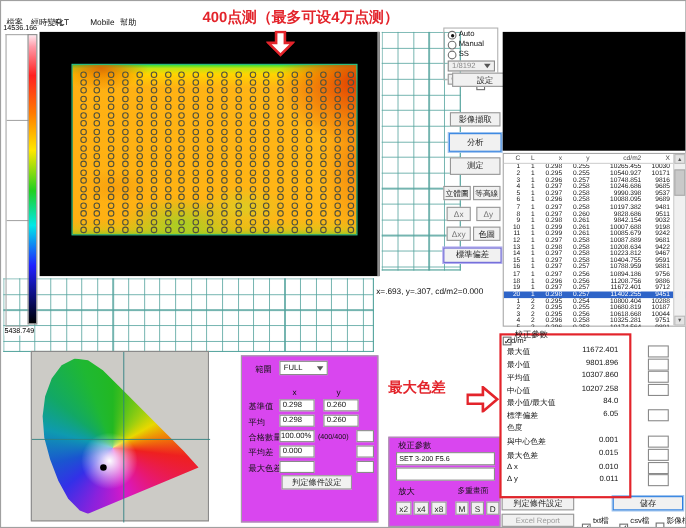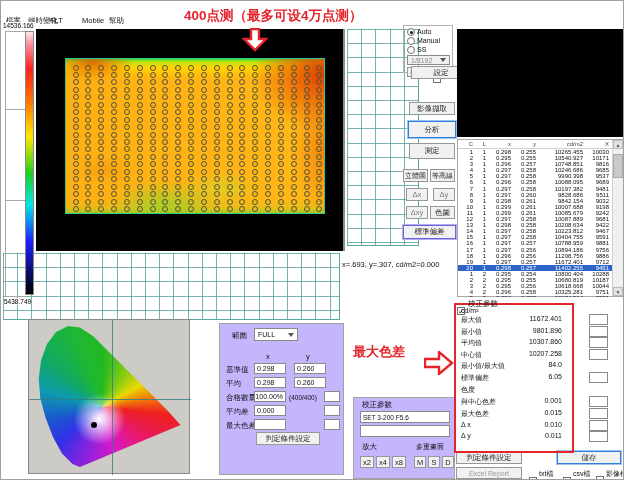--- a/index.html
+++ b/index.html
@@ -50,21 +50,21 @@
   .c4{width:47px;text-align:right;}
   .c5{width:26px;text-align:right;}
   #vscroll{position:absolute;right:0;top:0;width:11px;height:100%;background:#f0f0f0;border-left:1px solid #cfcfcf;box-sizing:border-box;}
   .scr-arrow{position:absolute;left:0;width:10px;height:9px;background:#e3e3e3;border:1px solid #bbb;font-size:5px;line-height:8px;text-align:center;color:#555;box-sizing:border-box;}
   #scr-thumb{position:absolute;left:0;top:14px;width:10px;height:24px;background:#c9c9c9;border:1px solid #aaa;box-sizing:border-box;}
   
   .statrow{position:absolute;left:0;width:169px;height:10px;}
   .slbl{position:absolute;left:5px;top:0;font-size:7px;color:#111;white-space:nowrap;}
   .sval{position:absolute;left:58px;top:0;width:48px;text-align:right;font-size:7px;color:#111;}
   .sbox{position:absolute;left:133px;top:-1px;width:17px;height:9px;border:1px solid #8a8a8a;background:#fff;}
-  .panel{position:absolute;border:1px solid #a2a2a2;background:#c4b5fd;box-sizing:border-box;}
+  .panel{position:absolute;border:1px solid #a2a2a2;background:#d946ef;box-sizing:border-box;}
   #redbox{position:absolute;left:453px;top:302px;width:116px;height:146px;border:2px solid #e3242b;pointer-events:none;z-index:9;}
   .cie-line{position:absolute;background:rgba(45,128,128,.8);z-index:3;}
 </style>
 </head>
 <body>
 
 <div id="app">
 
 
   <div class="abs" style="left:0;top:12px;width:624px;height:14px;">

